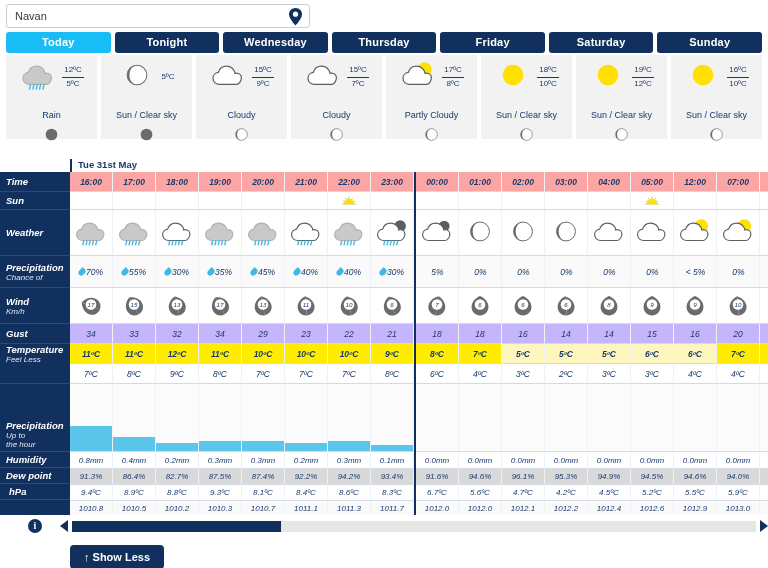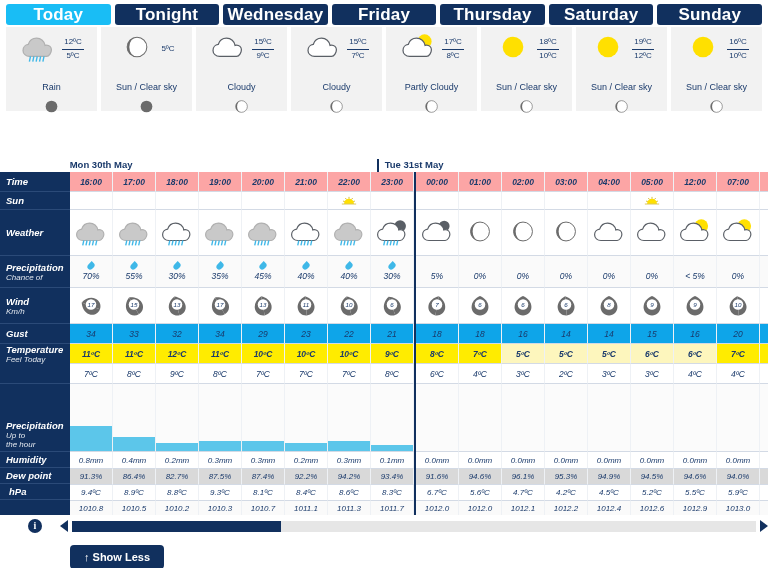--- a/index.html
+++ b/index.html
@@ -22,21 +22,21 @@
     border: 0; outline: 0; width: 100%; height: 22px;
     padding: 0 28px 0 8px; font-size: 11px; color: #33383d;
     font-family: "Liberation Sans", sans-serif; background: transparent;
   }
   .pin { position: absolute; right: 6px; top: 3px; }
 
   
   .tabs { display: flex; gap: 4px; padding: 4px 6px 0 6px; }
   .tab {
     flex: 1 1 0; height: 21px; border-radius: 3px; background: #11305e;
-    color: #fff; font-size: 17px; font-weight: bold; text-align: center;
+    color: #fff; font-size: 11px; font-weight: bold; text-align: center;
     line-height: 21px; letter-spacing: .2px;
   }
   .tab.active { background: #19bdf5; color: #fff; }
 
   
   .cards { display: flex; gap: 4px; padding: 2px 6px 0 6px; }
   .card {
     flex: 1 1 0; background: #f2f2f2; height: 84px; padding: 5px 4px 4px 4px;
     display: flex; flex-direction: column; align-items: center;
   }
@@ -65,23 +65,23 @@
   .rl b { font-size: 9.5px; font-weight: bold; display: block; }
   .rl span { font-size: 8px; font-weight: normal; display: block; color: #e3e8ef; }
 
   .cell { display: flex; align-items: center; justify-content: center;
           font-size: 8.5px; color: #1a3a6b; border-bottom: 1px solid #d3dae5;
           border-right: 1px solid #eef1f5; background: #fff; }
 
   .r-time   { height: 20px; background: #fca5a5; font-weight: bold; font-size: 8.5px; }
   .r-sun    { height: 18px; }
   .r-weather{ height: 46px; }
-  .r-precip { height: 32px; flex-direction: column; gap: 1px; background: #fafafa; }
+  .r-precip { height: 32px; flex-direction: row; gap: 1px; background: #fafafa; }
   .r-wind   { height: 36px; }
-  .r-gust   { height: 20px; background: #0ea5e9; }
+  .r-gust   { height: 20px; background: #c4b5fd; }
   .r-temp   { height: 20px; font-weight: bold; background: #ffec00; }
   .r-feel   { height: 20px; }
   .r-bars   { height: 68px; align-items: flex-end; justify-content: stretch; padding: 0; background:#fbfbfb; }
   .r-mm     { height: 17px; font-size: 8px; background: #fff; }
   .r-hum    { height: 16px; font-size: 8px; background: #d9d9d9; }
   .r-dew    { height: 16px; font-size: 8px; }
   .r-hpa    { height: 16px; font-size: 8px; background: #fafafa; }
 
   .bar { width: 100%; background: #5cc6ea; }
 
@@ -103,27 +103,38 @@
     margin: 8px 11px 0 70px; background: #11305e; color: #fff; border: 0; border-radius: 4px;
     height: 24px; padding: 0 14px; font-size: 11px; font-weight: bold;
     font-family: "Liberation Sans", sans-serif; cursor: pointer;
   }
 </style>
 </head>
 <body>
 
 <div class="app">
 
+  <div class="searchwrap">
+    <div class="searchbox">
+      <input value="Navan" placeholder="Enter a location" style="">
+      <span class="pin">
+        <svg width="15" height="18" viewBox="0 0 15 18">
+          <path d="M7.5 0C3.8 0 1 2.8 1 6.3c0 4.7 6.5 11.2 6.5 11.2S14 11 14 6.3C14 2.8 11.2 0 7.5 0z" fill="#11305e"></path>
+          <circle cx="7.5" cy="6.2" r="2.6" fill="#ffffff"></circle>
+        </svg>
+      </span>
+    </div>
+  </div>
 
   <div class="tabs">
       <div class="tab active">Today</div>
       <div class="tab">Tonight</div>
       <div class="tab">Wednesday</div>
+      <div class="tab">Thursday</div>
       <div class="tab">Friday</div>
-      <div class="tab">Thursday</div>
       <div class="tab">Saturday</div>
       <div class="tab">Sunday</div>
     </div>
 
   <div class="cards">
       <div class="card">
         <div class="card-top">
           <span><svg width="38" height="30" viewBox="0 0 40 32">
               <path d="M11 26c-4 0-7-2.8-7-6.4 0-3.2 2.4-5.9 5.6-6.3C10.8 9.4 14.3 6.6 18.5 6.6c4.6 0 8.4 3.3 9 7.6.5-.2 1-.3 1.6-.3 2.9 0 5.2 2.3 5.2 5.1S32 26 29.1 26H11z" fill="#c9c9c9" stroke="#b0b0b0" stroke-width="1.3"></path>
               <line x1="12" y1="26" x2="10.8" y2="31.5" stroke="#3fb8e8" stroke-width="1.5"></line>
@@ -253,23 +264,20 @@
             <circle cx="10" cy="10" r="9" fill="#ffffff" stroke="#6b6b6b" stroke-width="1"></circle>
             <path d="M10 1a9 9 0 1 0 0 18a6.8 9 0 1 1 0-18z" fill="#6b6b6b"></path>
           </svg></div>
       </div>
     </div>
 
   <div class="detail">
     <div class="dayhead">
       <div class="lbl"></div>
       <div class="cols" id="dateheads">
-          <div class="daygroup" style="width: 344px;">
-            <div class="dname">Mon 30th May</div>
-          </div>
           <div class="daygroup d2" style="width: 430px;">
             <div class="dname">Tue 31st May</div>
           </div>
         </div>
     </div>
     <div class="grid">
       <div class="labelcol" id="labelcol">
           <div class="rl" style="height: 20px;">
             <b>Time</b>
           </div>
@@ -285,21 +293,21 @@
           </div>
           <div class="rl" style="height: 36px;">
             <b>Wind</b>
             <span>Km/h</span>
           </div>
           <div class="rl" style="height: 20px;">
             <b>Gust</b>
           </div>
           <div class="rl" style="height: 40px; justify-content: flex-start;">
             <b>Temperature</b>
-            <span>Feel Today</span>
+            <span>Feel Less</span>
           </div>
           <div class="rl" style="height: 68px; justify-content: flex-end; padding-bottom: 2px;">
             <b>Precipitation</b>
             <span>Up to<br>the hour</span>
           </div>
           <div class="rl" style="height: 16px;">
             <b>Humidity</b>
           </div>
           <div class="rl" style="height: 16px;">
             <b>Dew point</b>

